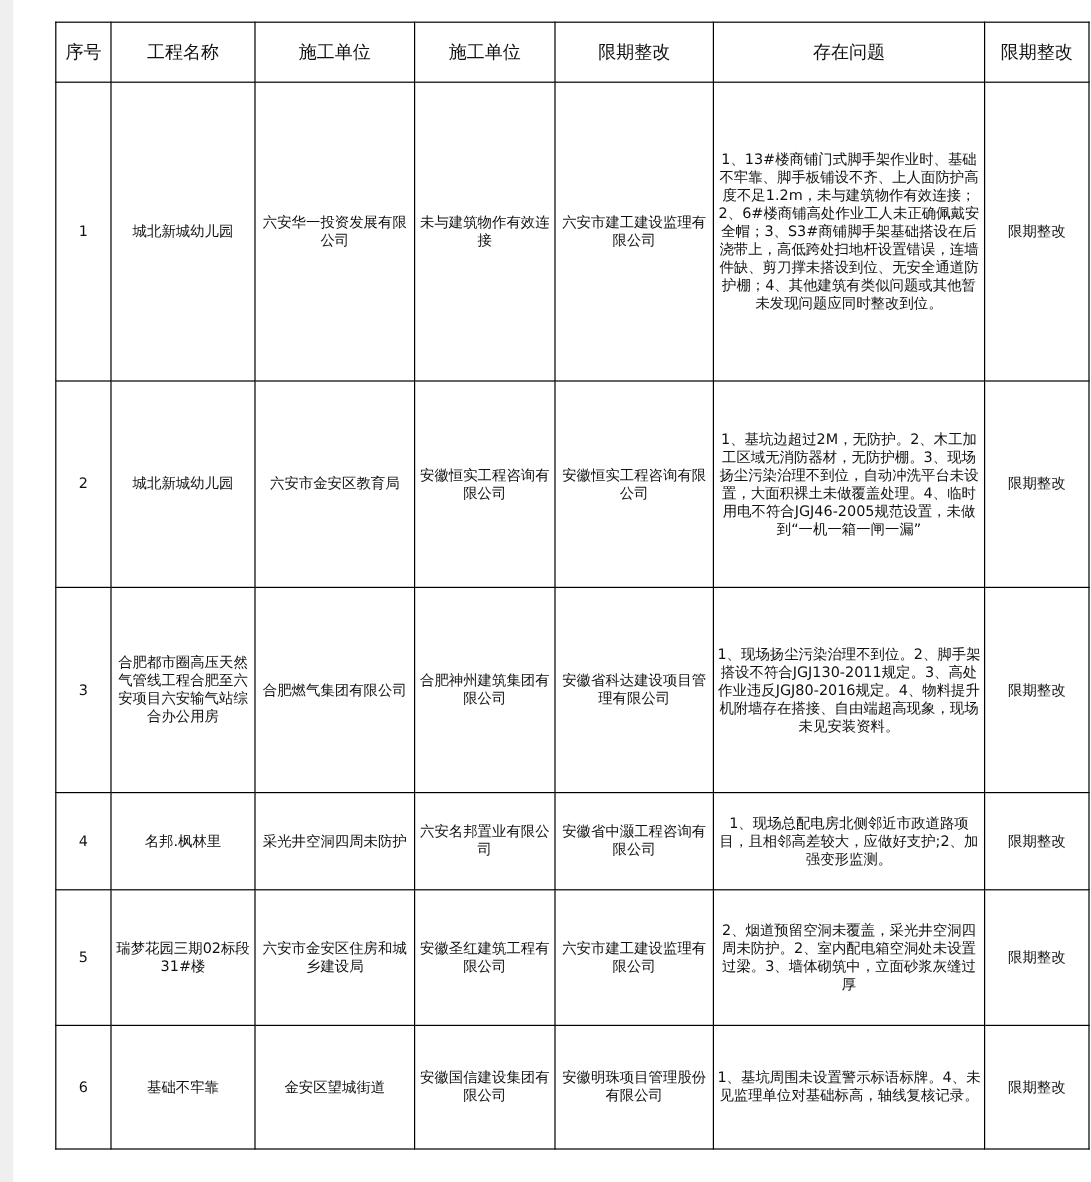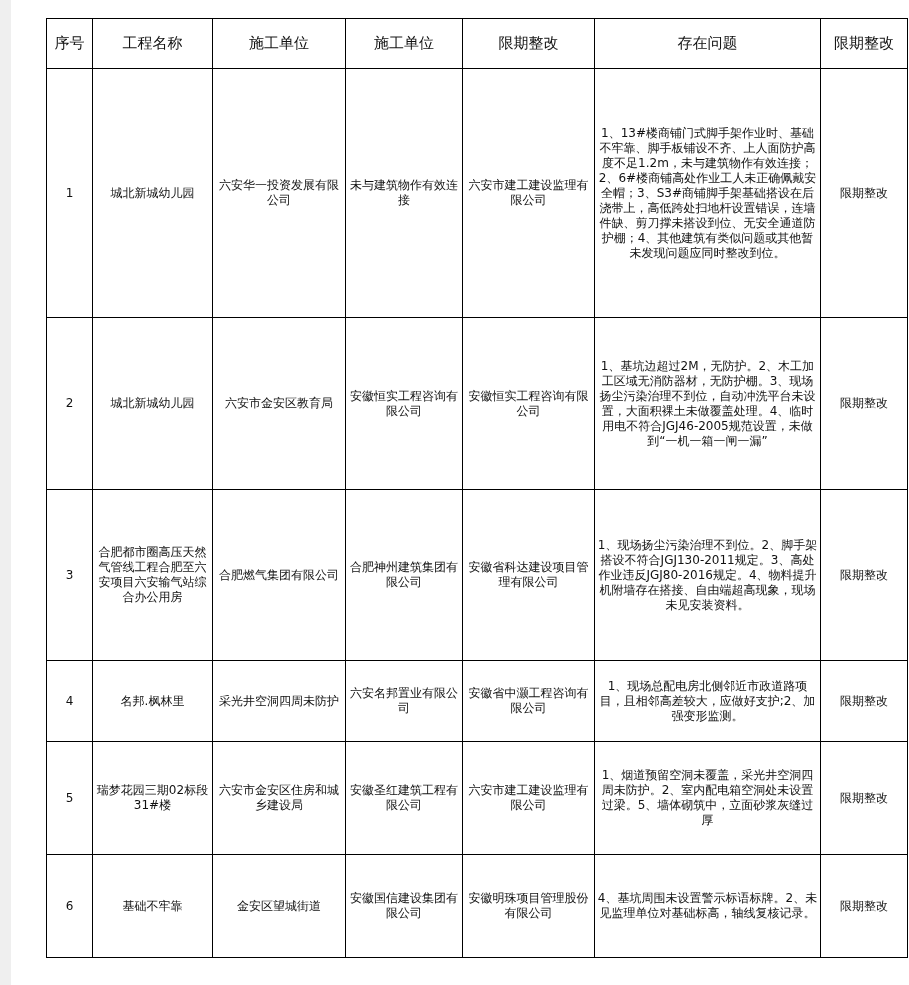--- a/index.html
+++ b/index.html
@@ -83,26 +83,26 @@
       <td>安徽省中灏工程咨询有限公司</td>
       <td class="issue">1、现场总配电房北侧邻近市政道路项目，且相邻高差较大，应做好支护;2、加强变形监测。</td>
       <td>限期整改</td>
     </tr>
     <tr style="height:113px">
       <td class="num">5</td>
       <td>瑞梦花园三期02标段31#楼</td>
       <td>六安市金安区住房和城乡建设局</td>
       <td>安徽圣红建筑工程有限公司</td>
       <td>六安市建工建设监理有限公司</td>
-      <td class="issue">1、烟道预留空洞未覆盖，采光井空洞四周未防护。2、室内配电箱空洞处未设置过梁。5、墙体砌筑中，立面砂浆灰缝过厚</td>
+      <td class="issue">2、烟道预留空洞未覆盖，采光井空洞四周未防护。2、室内配电箱空洞处未设置过梁。3、墙体砌筑中，立面砂浆灰缝过厚</td>
       <td>限期整改</td>
     </tr>
     <tr style="height:103px">
       <td class="num">6</td>
       <td>基础不牢靠</td>
       <td>金安区望城街道</td>
       <td>安徽国信建设集团有限公司</td>
       <td>安徽明珠项目管理股份有限公司</td>
-      <td class="issue">4、基坑周围未设置警示标语标牌。2、未见监理单位对基础标高，轴线复核记录。</td>
+      <td class="issue">1、基坑周围未设置警示标语标牌。4、未见监理单位对基础标高，轴线复核记录。</td>
       <td>限期整改</td>
     </tr>
   </tbody>
 </table>
 
 </body></html>

